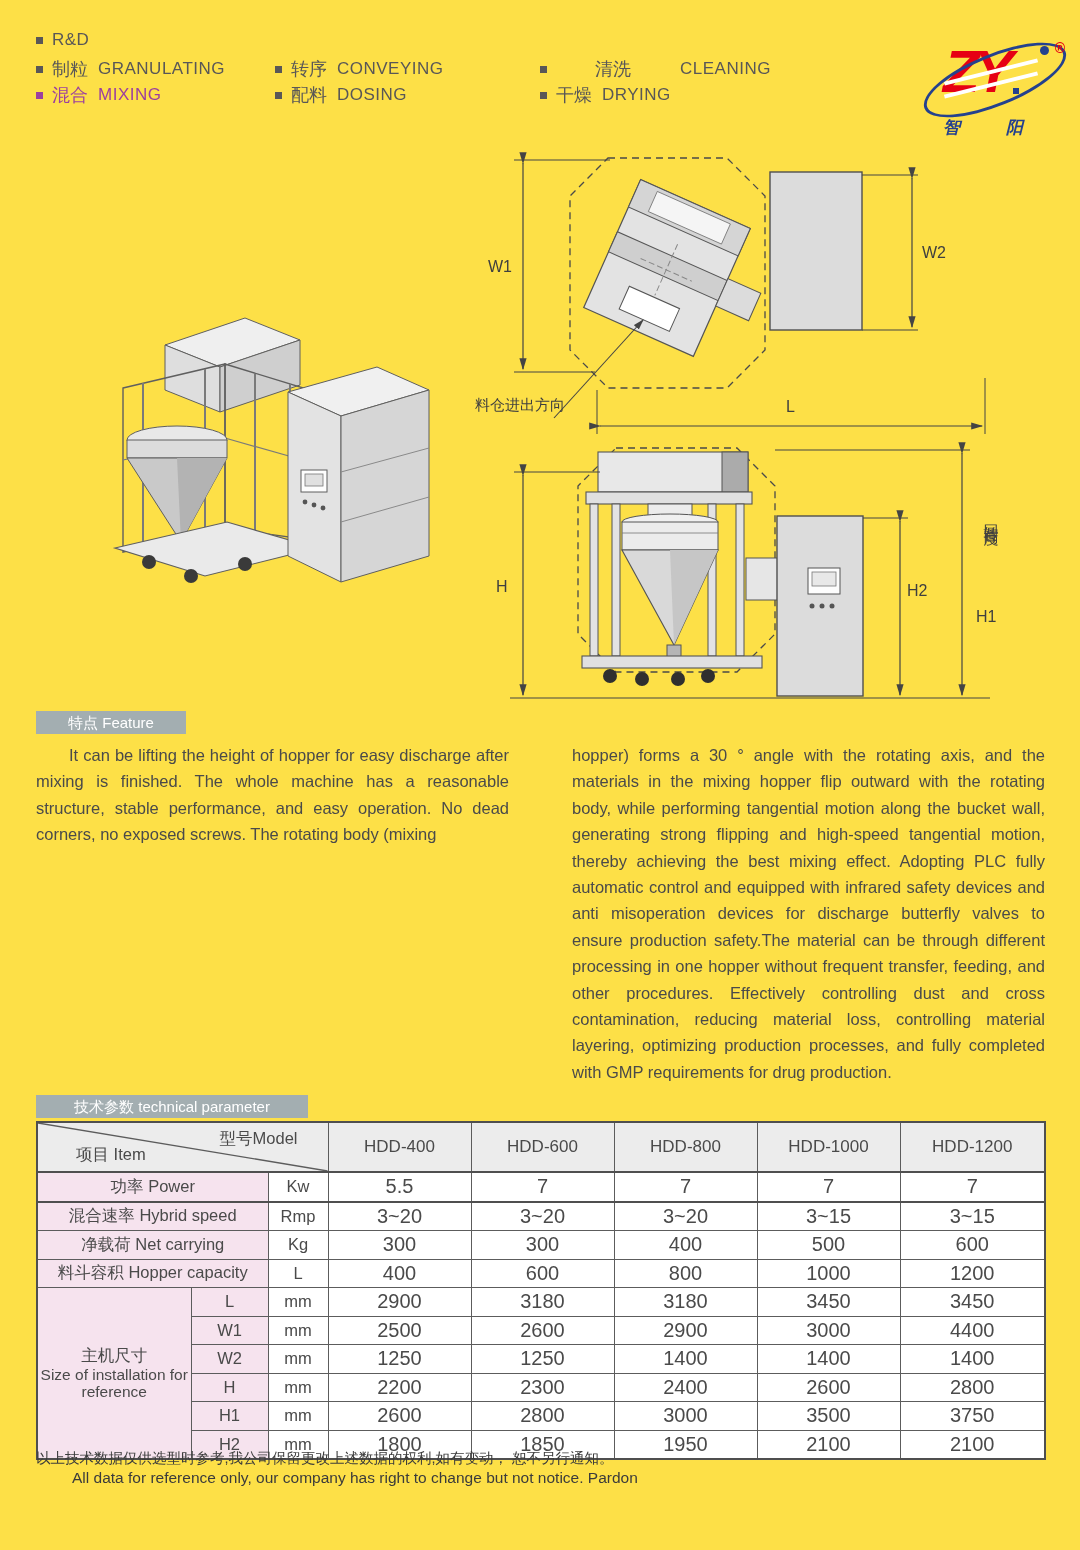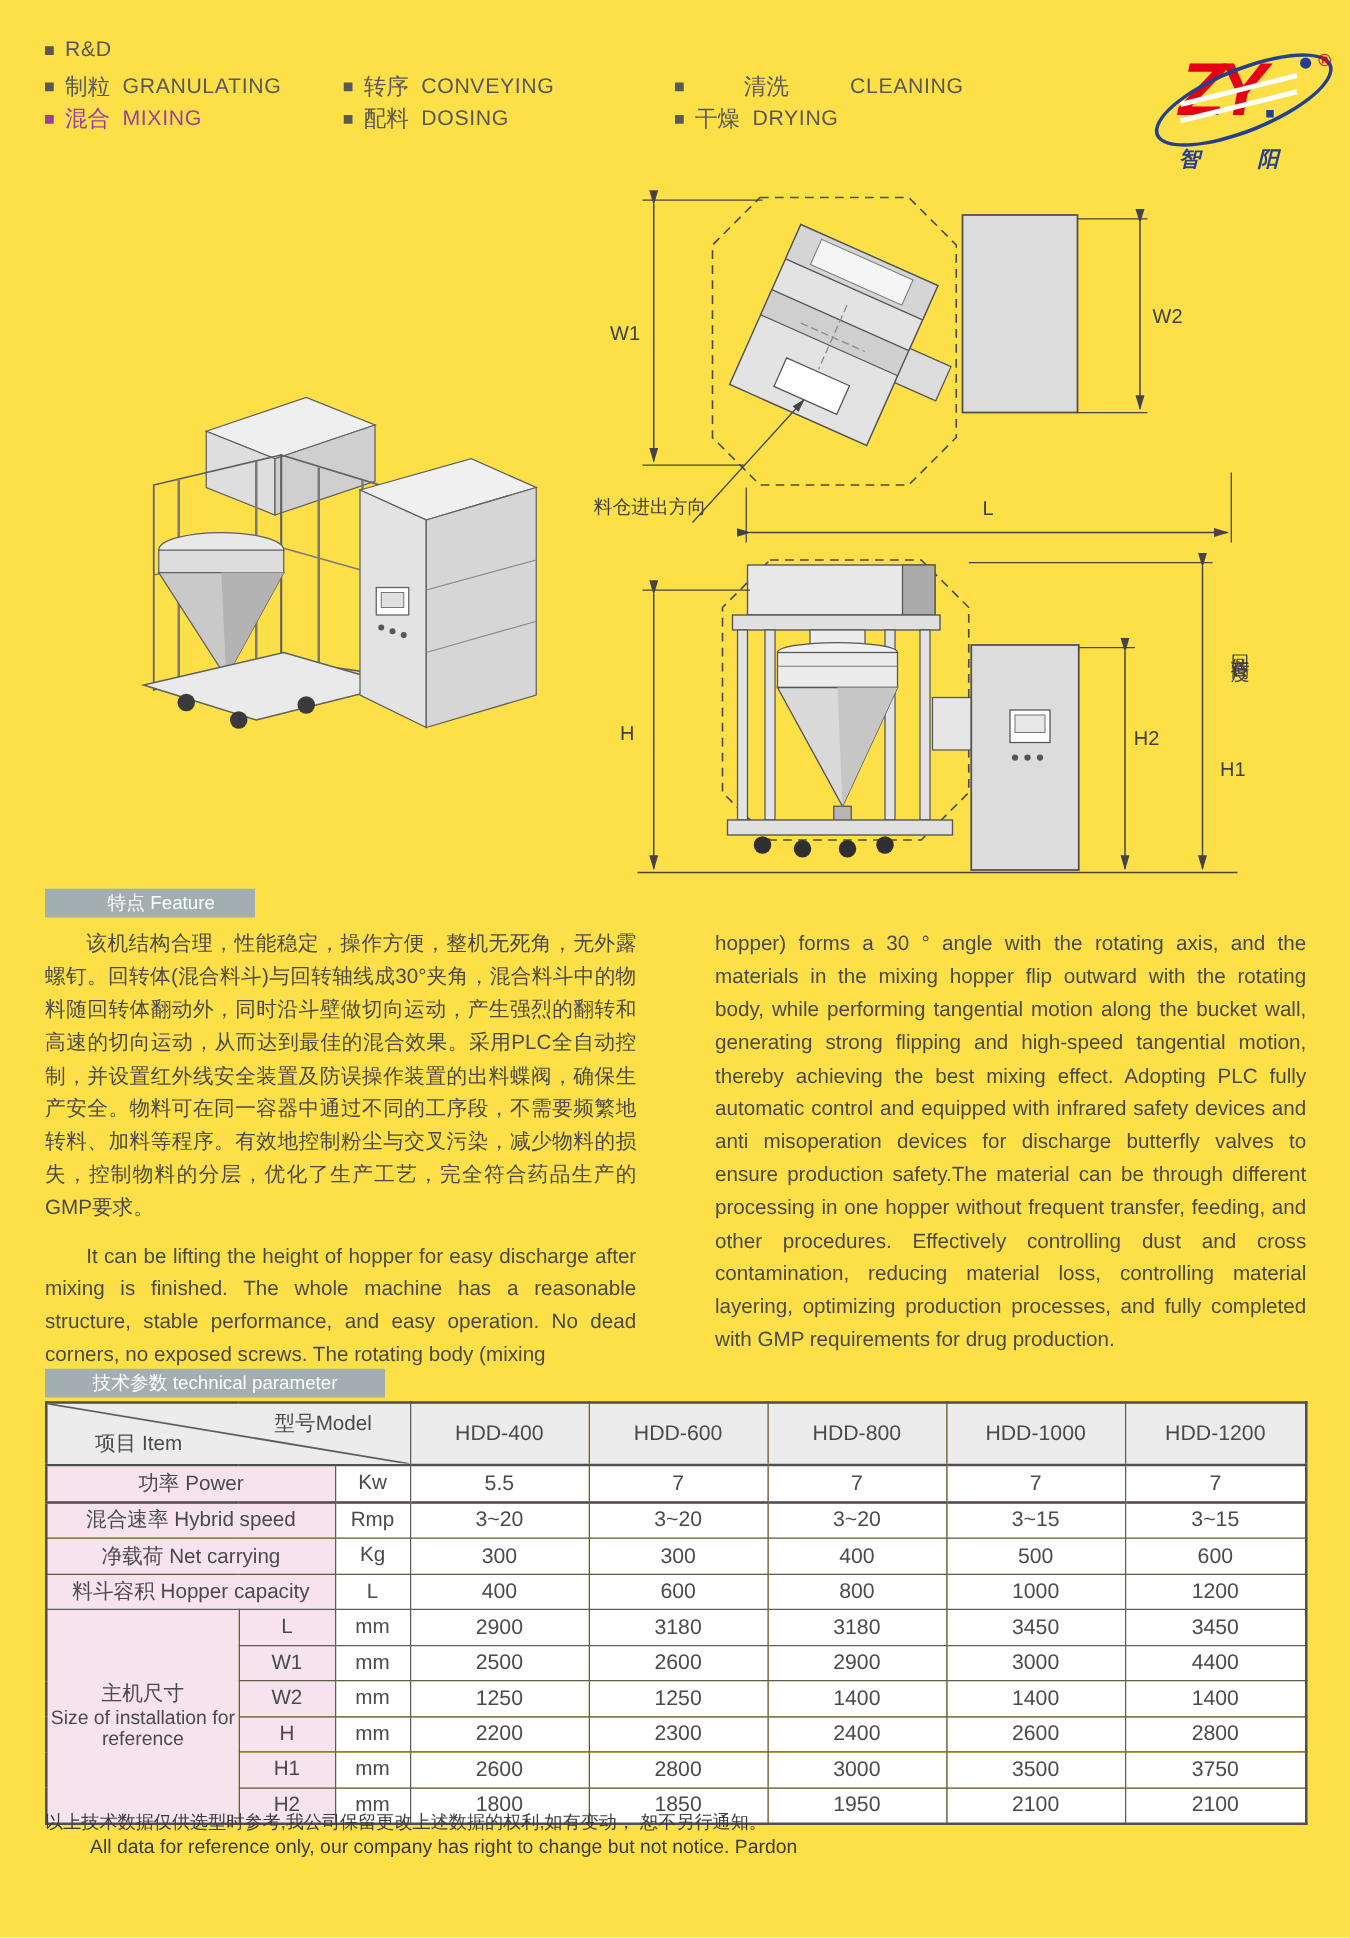--- a/index.html
+++ b/index.html
@@ -44,21 +44,21 @@
   .col p + p{margin-top:12px;}
 
   
   .param-table{position:absolute;left:36px;top:1121px;width:1008px;border-collapse:collapse;
                table-layout:fixed;font-size:16.5px;color:#4a4a4a;border:2px solid #4f4f4f;}
   .param-table td{border:1px solid #5c5c5c;text-align:center;padding:0;height:27.5px;background:#fff;
                   overflow:hidden;}
   .param-table tr.head td{height:48px;border-bottom:2px solid #4f4f4f;background:#ececec;font-size:17px;}
   .param-table tr.r-power td{border-bottom:2px solid #4f4f4f;}
   .param-table td.lbl,.param-table td.sub,.param-table td.diag,.param-table td.group{background:#f6e3ee;}
-  .param-table td.val{font-size:17px;}
+  .param-table td.val{font-size:20px;}
   .param-table td.diag{position:relative;}
   .diag svg{position:absolute;left:0;top:0;width:100%;height:100%;}
   .diag .item-lbl{position:absolute;left:38px;bottom:5px;font-size:16.5px;}
   .diag .model-lbl{position:absolute;right:30px;top:5px;font-size:16.5px;}
   .group .gzh{font-size:16.5px;line-height:1.25;}
   .group .gen{font-size:15.5px;line-height:1.15;}
 
   
   .footer{position:absolute;left:36px;top:1449px;color:#3b3b3b;}
   .footer p{margin:0;line-height:1.3;}
@@ -242,23 +242,22 @@
     <line x1="430" y1="81" x2="430" y2="255" stroke="#444" stroke-width="1.2" marker-start="url(#arrF)" marker-end="url(#arrF)"></line>
     <text x="437" y="156" font-size="16">H2</text>
 
     <line x1="305" y1="10" x2="500" y2="10" stroke="#444" stroke-width="1"></line>
     <line x1="492" y1="13" x2="492" y2="255" stroke="#444" stroke-width="1.2" marker-start="url(#arrF)" marker-end="url(#arrF)"></line>
   </svg>
 
   <div class="vtext" style="left:981px;top:512px;height:92px;">回转高度</div>
   <div class="h1lab" style="left:976px;top:608px;">H1</div>
 
-  <div class="secbar" style="left:36px;top:711px;width:150px;padding-left:18px;">特点 Feature</div>
+  <div class="secbar" style="left:36px;top:711px;width:150px;">特点 Feature</div>
   <div class="col" style="left:36px;top:742px;">
-    <p class="ind">该机结构合理，性能稳定，操作方便，整机无死角，无外露螺钉。回转体(混合料斗)与回转轴线成30°夹角，混合料斗中的物料随回转体翻动外，同时沿斗壁做切向运动，产生强烈的翻转和高速的切向运动，从而达到最佳的混合效果。采用PLC全自动控制，并设置红外线安全装置及防误操作装置的出料蝶阀，确保生产安全。物料可在同一容器中通过不同的工序段，不需要频繁地转料、加料等程序。有效地控制粉尘与交叉污染，减少物料的损失，控制物料的分层，优化了生产工艺，完全符合药品生产的GMP要求。</p>
     <p class="ind">It can be lifting the height of hopper for easy discharge after mixing is finished. The whole machine has a reasonable structure, stable performance, and easy operation. No dead corners, no exposed screws. The rotating body (mixing</p>
   </div>
   <div class="col" style="left:572px;top:742px;">
     <p>hopper) forms a 30 ° angle with the rotating axis, and the materials in the mixing hopper flip outward with the rotating body, while performing tangential motion along the bucket wall, generating strong flipping and high-speed tangential motion, thereby achieving the best mixing effect. Adopting PLC fully automatic control and equipped with infrared safety devices and anti misoperation devices for discharge butterfly valves to ensure production safety.The material can be through different processing in one hopper without frequent transfer, feeding, and other procedures. Effectively controlling dust and cross contamination, reducing material loss, controlling material layering, optimizing production processes, and fully completed with GMP requirements for drug production.</p>
   </div>
 
   <div class="secbar" style="left:36px;top:1095px;width:272px;">技术参数  technical parameter</div>
 
   <table class="param-table">
     <colgroup>

